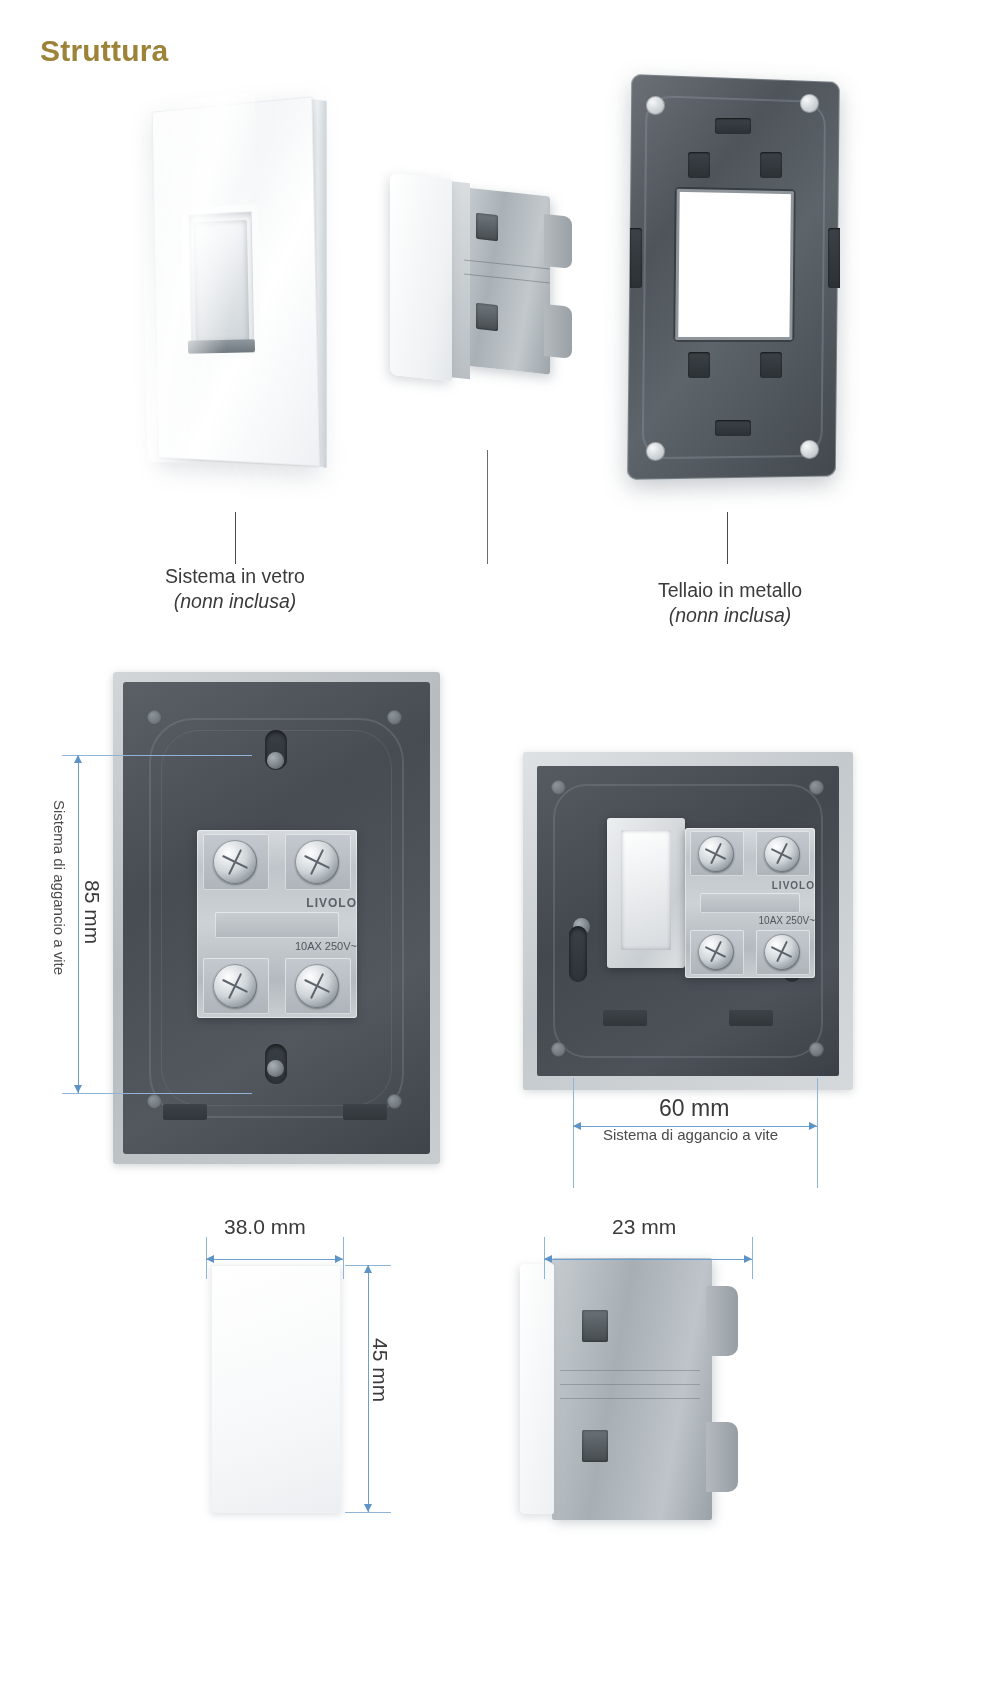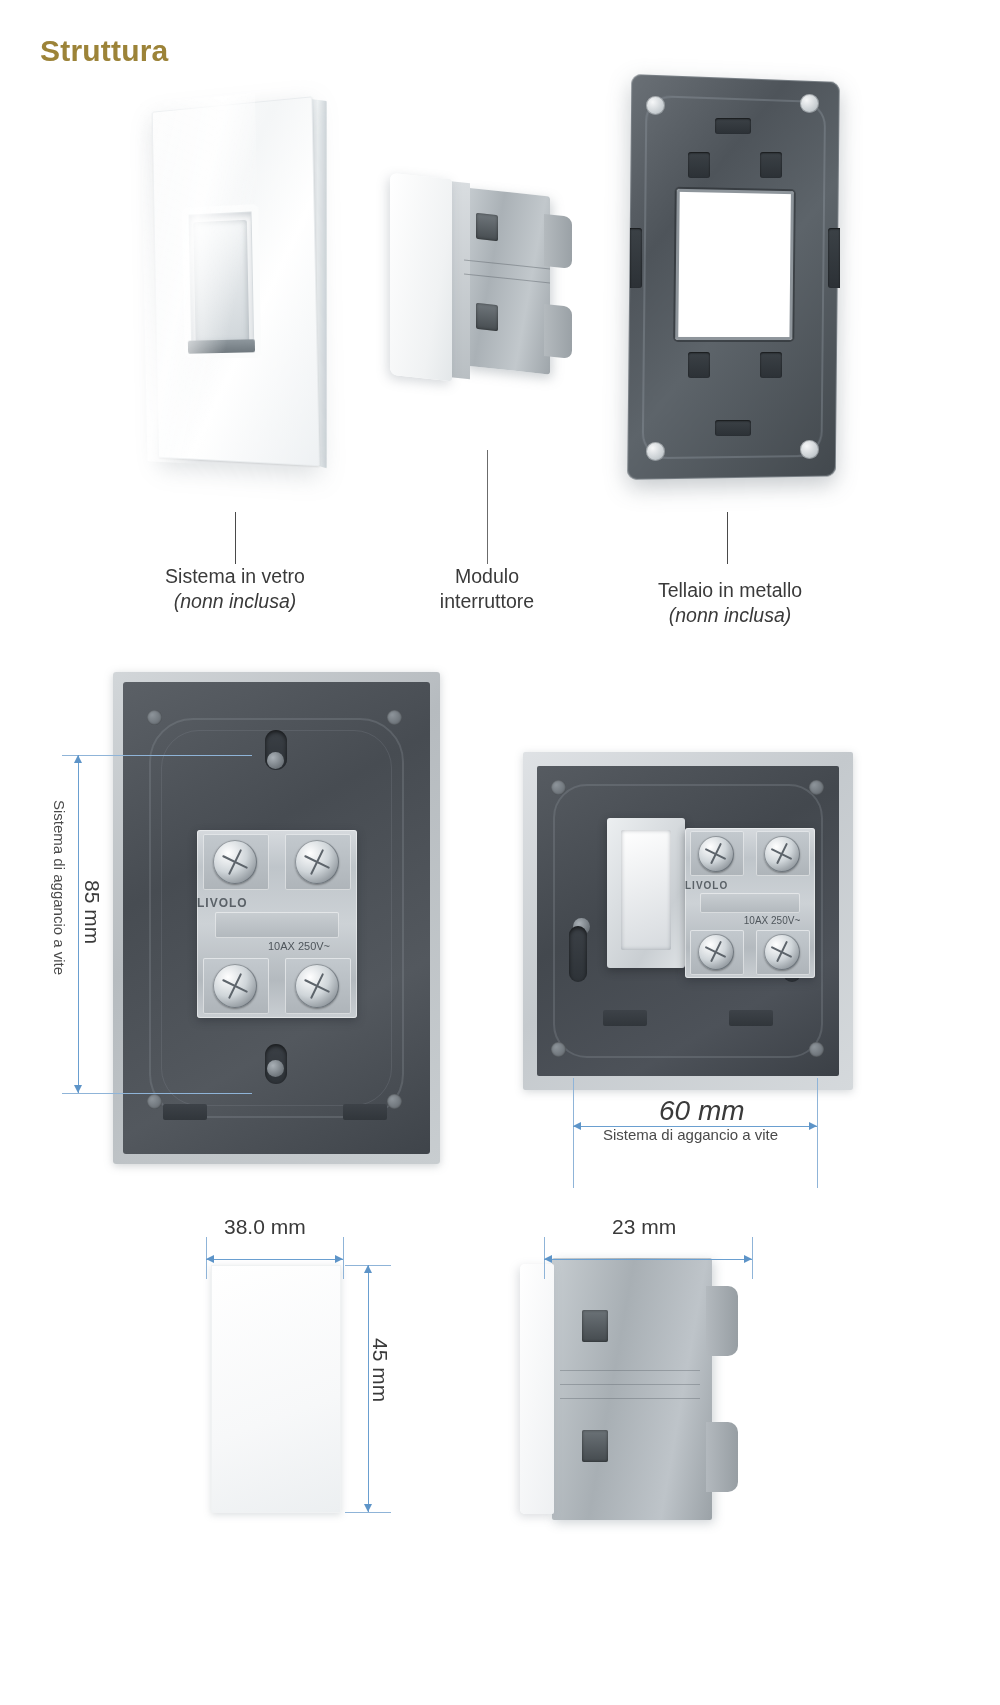--- a/index.html
+++ b/index.html
@@ -201,30 +201,30 @@
     position:absolute; border-radius:50%;
     background: radial-gradient(circle at 34% 30%, #ffffff, #cfd5d9 45%, #8f969c 78%, #6d747a);
     box-shadow: inset 0 0 0 1px rgba(70,78,85,.5), 0 1px 2px rgba(0,0,0,.35);
   }
   .term-screw:before, .term-screw:after{
     content:""; position:absolute; background:#5d646b; border-radius:1px;
   }
   .term-screw:before{ left:50%; top:18%; width:2px; height:64%; margin-left:-1px; transform:rotate(26deg);}
   .term-screw:after{ left:18%; top:50%; width:64%; height:2px; margin-top:-1px; transform:rotate(26deg);}
   .term-brand{
-    position:absolute; text-align:left; color:#5a6167;
+    position:absolute; text-align:right; color:#5a6167;
     font-family:"Liberation Sans", sans-serif; font-weight:bold;
   }
   .term-plate{
     position:absolute; background:linear-gradient(180deg,#c3c9ce,#aeb4b9);
     box-shadow: inset 0 0 0 1px rgba(255,255,255,.5);
     border-radius:2px;
   }
   .term-rating{
-    position:absolute; text-align:center; color:#4e555b;margin-left:44px;
+    position:absolute; text-align:right; color:#4e555b;margin-left:44px;
   }
 
   
   .smallframe{
     position:absolute; left:523px; top:752px; width:330px; height:338px;
     background: linear-gradient(140deg,#dfe2e5,#c4c9cd 45%,#d5d9dc);
     border-radius:2px;
     box-shadow: 0 2px 8px rgba(120,128,136,.30);
   }
   .smallframe-inner{
@@ -314,24 +314,20 @@
   <div class="mod-wrap">
     <div class="mod-body"></div>
     <div class="mod-face2"></div>
     <div class="mod-face"></div>
     <div class="mod-clip a"></div>
     <div class="mod-clip b"></div>
     <div class="mod-line" style="top:96px;"></div>
     <div class="mod-line" style="top:110px;"></div>
   </div>
   <div class="leader" style="left:487px; top:450px; height:114px; background:#6b6b6b;"></div>
-  <div class="cap" style="left:367px; top:564px; width:240px;">
-    <span>Modulo</span>
-    <span style="display:block">interruttore</span>
-  </div>
 
   <div class="frame-wrap">
     <div class="frame-plate"></div>
     <div class="frame-window"></div>
     <div class="frame-screw" style="left:16px;  top:18px;"></div>
     <div class="frame-screw" style="left:170px; top:16px;"></div>
     <div class="frame-screw" style="left:16px;  top:364px;"></div>
     <div class="frame-screw" style="left:170px; top:362px;"></div>
     <div class="frame-slot" style="left:85px; top:40px;  width:36px; height:16px;"></div>
     <div class="frame-slot" style="left:85px; top:342px; width:36px; height:16px;"></div>
@@ -418,21 +414,21 @@
         <div class="term-rating" style="left:0;right:0;top:87px; font-size:10px;">10AX 250V~</div>
       </div>
     </div>
   </div>
 
   <div class="ext v" style="left:573px; top:1078px; height:110px;"></div>
   <div class="ext v" style="left:817px; top:1078px; height:110px;"></div>
   <div class="dimline h" style="left:573px; top:1126px; width:244px;"></div>
   <div class="arrow l" style="left:573px; top:1122px;"></div>
   <div class="arrow r" style="left:809px; top:1122px;"></div>
-  <div class="dimtext" style="left:659px; top:1095px; font-size:28px;font-style:italic;">60 mm</div>
+  <div class="dimtext" style="left:659px; top:1095px; font-size:23px;">60 mm</div>
   <div class="dimsub" style="left:603px; top:1126px;">Sistema di aggancio a vite</div>
 
   <div class="white-rect"></div>
 
   <div class="ext v" style="left:206px; top:1237px; height:42px;"></div>
   <div class="ext v" style="left:343px; top:1237px; height:42px;"></div>
   <div class="dimline h" style="left:206px; top:1259px; width:137px;"></div>
   <div class="arrow l" style="left:206px; top:1255px;"></div>
   <div class="arrow r" style="left:335px; top:1255px;"></div>
   <div class="dimtext" style="left:224px; top:1215px;">38.0 mm</div>

